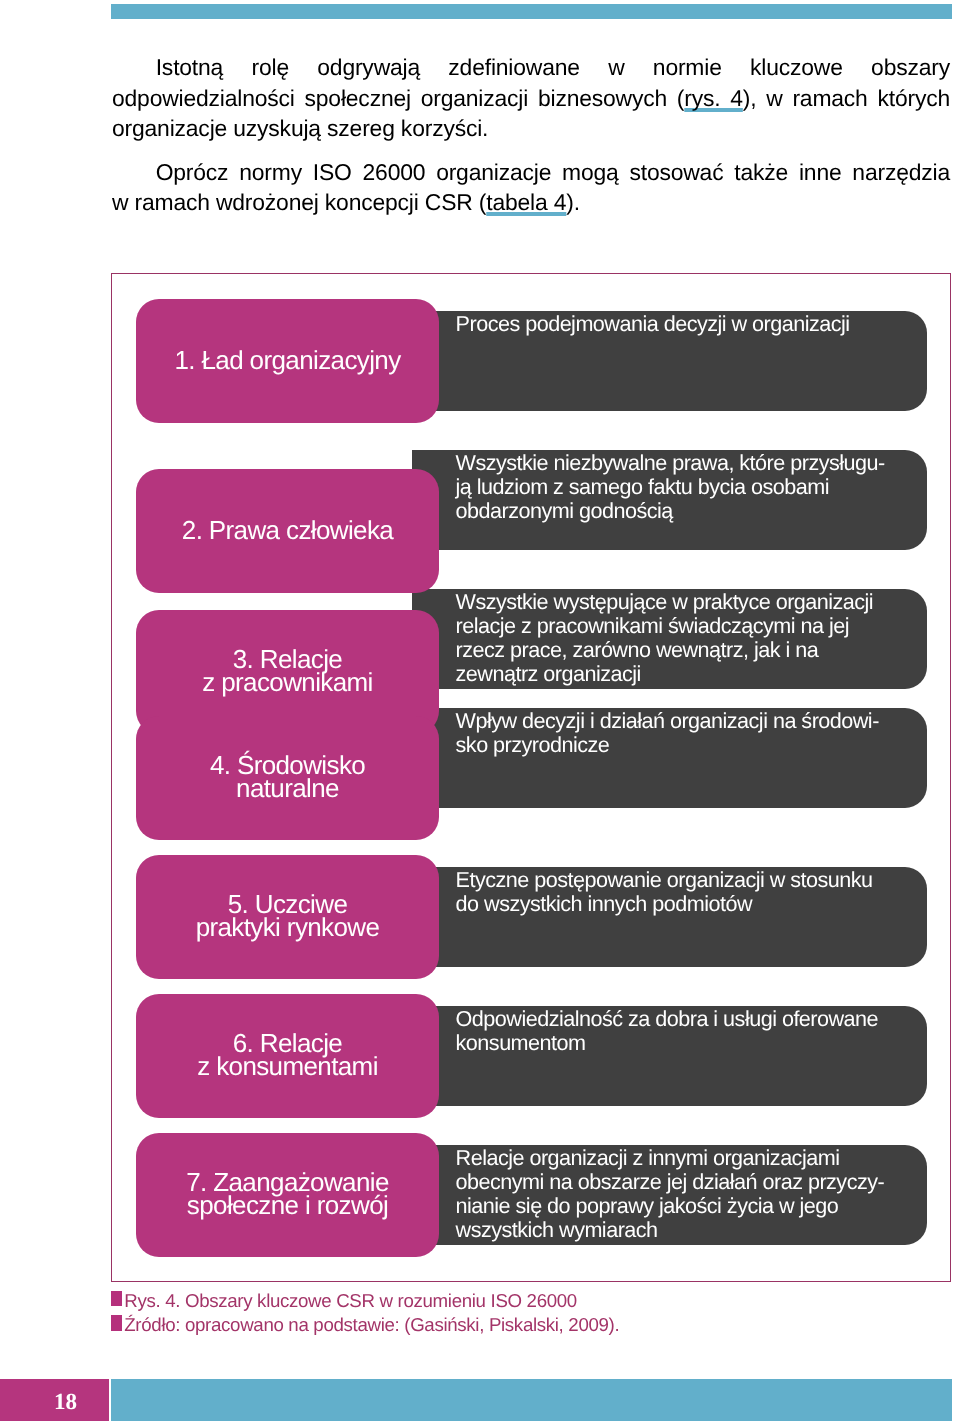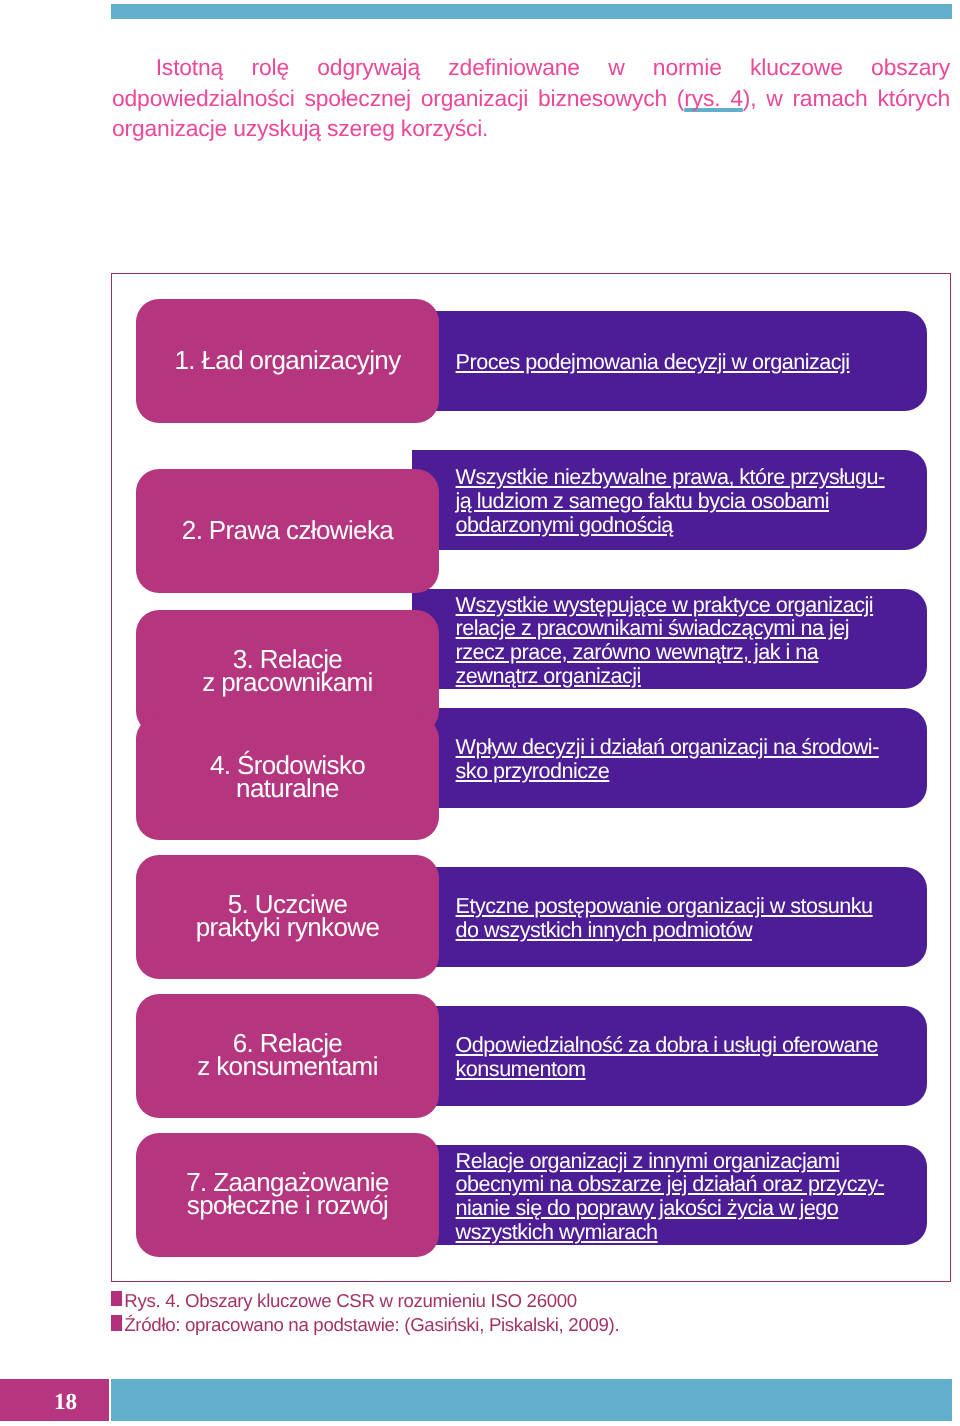--- a/index.html
+++ b/index.html
@@ -5,41 +5,41 @@
   html,body{margin:0;padding:0;}
   body{width:960px;height:1426px;background:#ffffff;
        font-family:"Liberation Sans",sans-serif;overflow:hidden;position:relative;
        -webkit-font-smoothing:antialiased;text-rendering:geometricPrecision;}
 
   
   .topbar{position:absolute;left:111px;top:4px;width:841px;height:15px;background:#62AFCB;}
 
   
   .body-text{position:absolute;left:112px;top:52px;width:838px;
-             font-size:22.9px;letter-spacing:-0.18px;color:#ec4899;}
+             font-size:22.9px;letter-spacing:-0.18px;color:#000000;}
   .body-text .para{margin:0;}
   .body-text .ln{line-height:30.5px;text-align:justify;text-align-last:justify;}
   .body-text .ln.first{text-indent:43.7px;}
   .body-text .ln.last{text-align-last:left;}
   .body-text .gap{height:13.3px;}
   .link-u{text-decoration:underline;text-decoration-color:#62AFCB;
           text-decoration-thickness:4.4px;text-underline-offset:2.4px;
           text-decoration-skip-ink:none;}
 
   
   .frame{position:absolute;left:111px;top:273px;width:840px;height:1009px;
          border:1.4px solid #9A3364;box-sizing:border-box;}
 
   .pinkbox{position:absolute;left:136px;width:303px;height:124px;background:#B5357E;
            border-radius:23px;color:#ffffff;font-size:26px;letter-spacing:-0.62px;line-height:23px;
            text-align:center;display:flex;align-items:center;justify-content:center;z-index:2;}
   .pinkbox > span{display:block;width:100%;position:relative;top:-0.7px;}
-  .tealbox{position:absolute;left:412px;width:515px;height:100px;background:#4c1d95;
+  .tealbox{position:absolute;left:412px;width:515px;height:100px;background:#404040;
            border-radius:0 22px 22px 0;color:#ffffff;font-size:21.6px;letter-spacing:-0.52px;
-           line-height:23.8px;display:flex;align-items:center;z-index:1;text-decoration:underline;}
+           line-height:23.8px;display:flex;z-index:1;}
   .tealbox > span{display:block;padding-left:43.6px;padding-right:8px;position:relative;top:1.2px;}
 
   
   .caption{position:absolute;left:111px;top:1288.8px;color:#A33468;
            font-size:18.7px;letter-spacing:-0.33px;line-height:24.6px;}
   .caption div{white-space:nowrap;}
   .bullet{display:inline-block;width:11.1px;height:15.3px;background:#B5307C;
           vertical-align:0.9px;margin-right:2.2px;}
 
   
@@ -53,20 +53,24 @@
 
 <div class="topbar"></div>
 
 <div class="body-text" id="bodytext">
     <div class="para">
       <div class="ln first"><span>Istotną rolę odgrywają zdefiniowane w normie kluczowe obszary</span></div>
       <div class="ln"><span>odpowiedzialności społecznej organizacji biznesowych (</span><span class="link-u">rys. 4</span><span>), w ramach których</span></div>
       <div class="ln last"><span>organizacje uzyskują szereg korzyści.</span></div>
     </div>
     <div class="gap"></div>
+    <div class="para">
+      <div class="ln first"><span>Oprócz normy ISO 26000 organizacje mogą stosować także inne narzędzia</span></div>
+      <div class="ln last"><span>w ramach wdrożonej koncepcji CSR (</span><span class="link-u">tabela 4</span><span>).</span></div>
+    </div>
   </div>
 
 <div class="frame" id="figure-frame"></div>
 
 <div class="caption">
   <div><span class="bullet"></span><span>Rys. 4. Obszary kluczowe CSR w rozumieniu ISO 26000</span></div>
   <div><span class="bullet"></span><span>Źródło: opracowano na podstawie: (Gasiński, Piskalski, 2009).</span></div>
 </div>
 
 <div class="footer-page">

